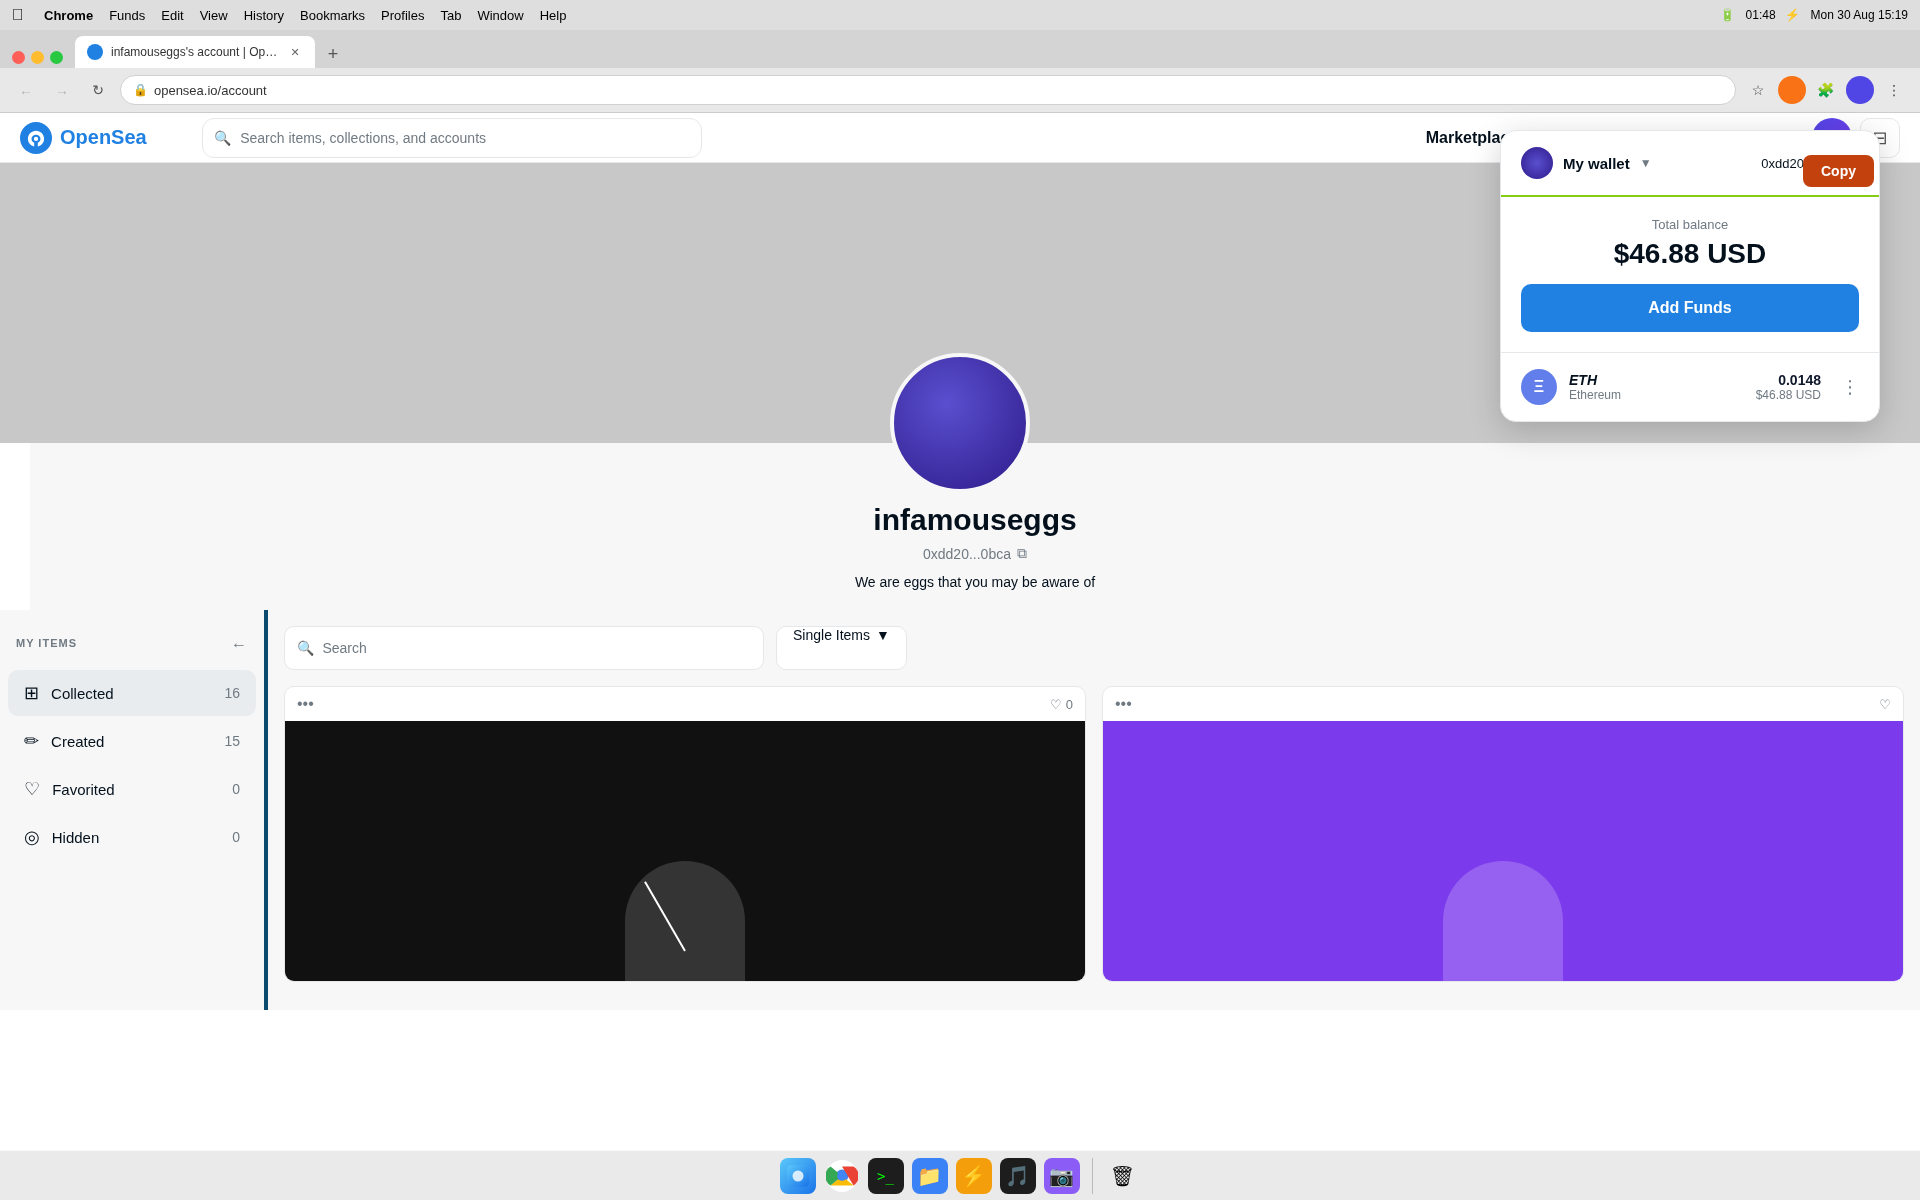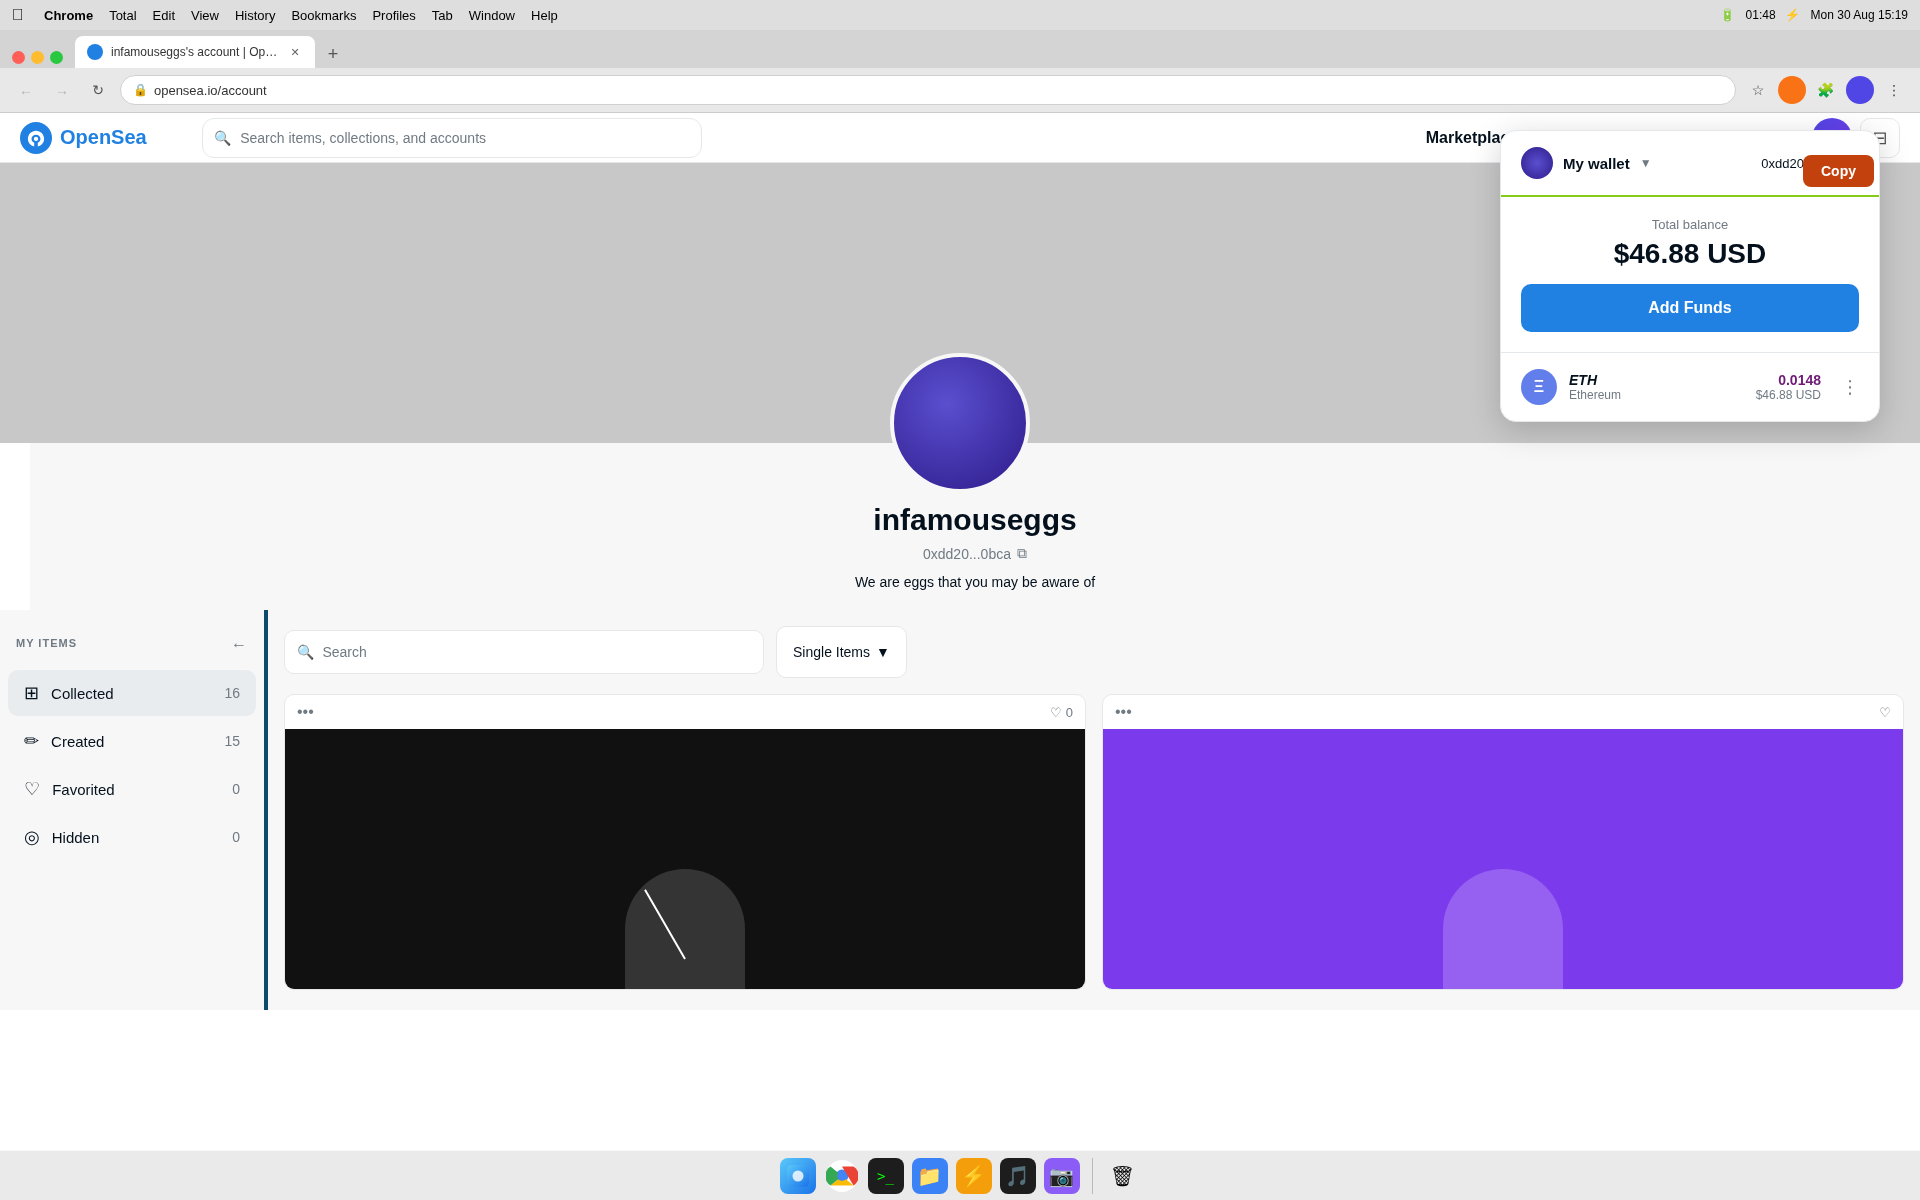--- a/index.html
+++ b/index.html
@@ -258,31 +258,30 @@
       border-radius: 10px;
       display: flex;
       align-items: center;
       padding: 0 12px;
       gap: 8px;
       background: #fff;
       font-size: 14px;
       color: #707a83;
     }
     .filter-btn {
-      height: 52px;
+      height: 44px;
       padding: 0 16px;
       border: 1px solid #e5e8eb;
       border-radius: 10px;
       background: #fff;
       font-size: 14px;
       font-weight: 500;
       color: #04111d;
       cursor: pointer;
       display: flex;
-      align-items: center;
       gap: 6px;
     }
 
     
     .nft-grid {
       display: grid;
       grid-template-columns: repeat(2, 1fr);
       gap: 16px;
     }
     .nft-card {
@@ -399,21 +398,21 @@
       border-radius: 50%;
       display: flex; align-items: center; justify-content: center;
       color: white; font-size: 16px;
       font-weight: 700;
       flex-shrink: 0;
     }
     .token-info { flex: 1; }
     .token-name { font-size: 14px; font-weight: 600; color: #04111d; font-style: italic; }
     .token-chain { font-size: 12px; color: #707a83; }
     .token-balance { text-align: right; }
-    .token-amount { font-size: 14px; font-weight: 600; color: #701a75; }
+    .token-amount { font-size: 14px; font-weight: 600; color: #0f172a; }
     .token-usd { font-size: 12px; color: #707a83; }
     .token-menu { color: #707a83; cursor: pointer; font-size: 18px; margin-left: 8px; }
 
     
     .copy-tooltip {
       position: fixed;
       top: 155px;
       right: 46px;
       background: #c2410c;
       color: #fff;
@@ -457,21 +456,21 @@
       overflow: hidden;
       position: relative;
     }
   </style>
 </head>
 <body>
 
 <div class="macos-menubar">
   <span class="apple-logo"></span>
   <span class="app-name">Chrome</span>
-  <span>Total</span>
+  <span>Funds</span>
   <span>Edit</span>
   <span>View</span>
   <span>History</span>
   <span>Bookmarks</span>
   <span>Profiles</span>
   <span>Tab</span>
   <span>Window</span>
   <span>Help</span>
   <div class="right-icons">
     <span>🔋</span>

